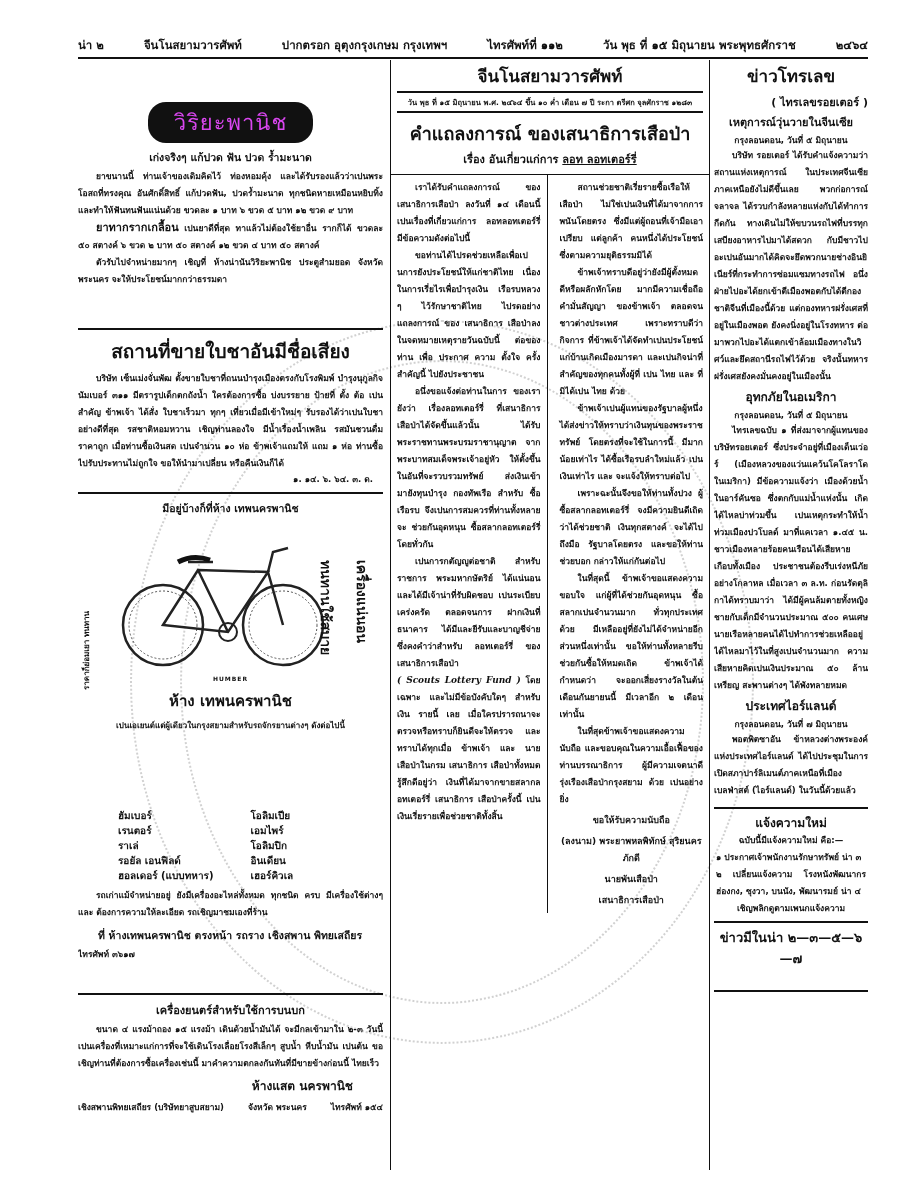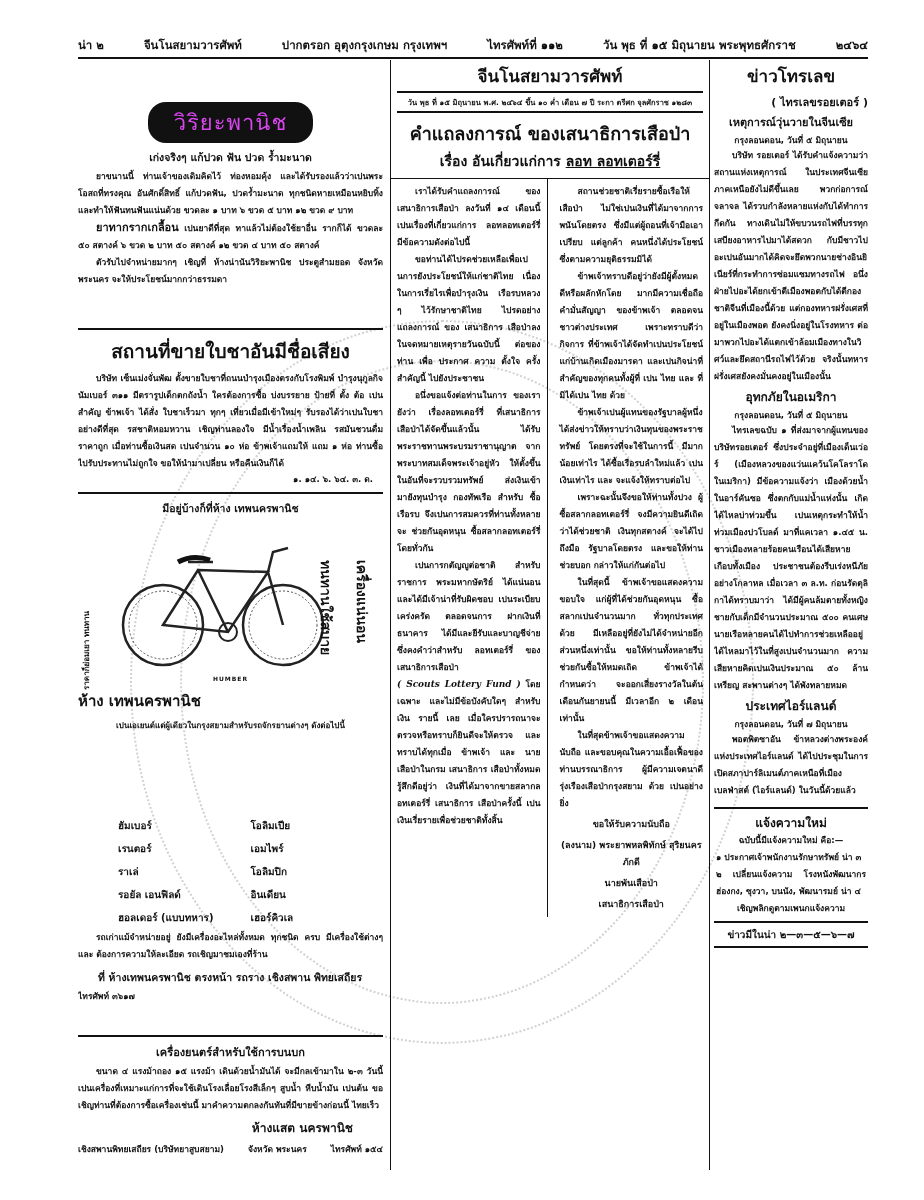--- a/index.html
+++ b/index.html
@@ -30,43 +30,43 @@
   }
   .ad-sub { font-size:10.5px; font-weight:bold; margin:6px 0 2px; }
   .sec-title { font-size:17px; font-weight:bold; text-align:center; margin:4px 0; }
   .sec-title.big { font-size:19px; }
   .ref-code { text-align:right; font-size:8.5px; font-weight:bold; padding-right:10px; }
   .bike-ad { position:relative; height:300px; }
   .bike-svg { position:absolute; left:40px; top:40px; width:210px; height:130px; }
   .vert-left { position:absolute; left:4px; top:80px; writing-mode:vertical-rl; transform:rotate(180deg); font-size:8px; font-weight:bold; line-height:10px; height:110px; }
   .vert-right { position:absolute; right:10px; top:60px; display:flex; gap:14px; }
   .vert-right span { writing-mode:vertical-rl; font-size:14px; font-weight:bold; }
-  .brand-list { display:grid; grid-template-columns:1fr 1fr; font-size:10px; font-weight:bold; row-gap:8px; padding-left:40px; margin-top:18px; }
-  .shop-name { font-size:15px; font-weight:bold; margin:4px 0; }
+  .brand-list { display:grid; grid-template-columns:1fr 1fr; font-size:10px; font-weight:bold; padding-left:40px; margin-top:8px; }
+  .shop-name { font-size:15px; font-weight:bold; text-align:center; margin:4px 0; }
 
   
   .paper-title { font-size:17px; font-weight:bold; text-align:center; margin:2px 0; }
   .dateline { font-size:7.5px; font-weight:bold; text-align:center; border-top:2px solid #111; border-bottom:2px solid #111; padding:3px 0; }
   .headline { font-size:18px; font-weight:bold; text-align:center; margin:6px 0 2px; }
-  .subhead { font-size:14px; font-weight:bold; text-align:center; margin:2px 0 6px; }
+  .subhead { font-size:11px; font-weight:bold; text-align:center; margin:2px 0 6px; }
   .subhead u { text-decoration:underline; }
   .two-col { display:flex; gap:6px; border-top:1.5px solid #111; }
   .two-col > div { flex:1; padding:4px 6px; }
   .two-col > div:first-child { border-right:1.5px solid #111; }
   .english { font-family:"DejaVu Serif", serif; font-style:italic; font-weight:bold; font-size:9px; }
   .signoff { text-align:center; font-size:9px; font-weight:bold; margin-top:4px; }
 
   
   .news-title { font-size:17px; font-weight:bold; text-align:center; margin:2px 0 4px; }
   .news-src { font-size:11px; font-weight:bold; text-align:right; }
   .news-head { font-size:11px; font-weight:bold; text-align:center; margin:2px 0; }
   .dl { font-size:8.5px; font-weight:bold; text-align:center; }
   .notice-box { border-top:2px solid #111; border-bottom:2px solid #111; padding:4px 2px; margin-top:8px; }
   .notice-title { font-size:12px; font-weight:bold; text-align:center; }
-  .footer-line { font-size:10px; font-weight:bold; text-align:center; margin-top:4px; border-bottom:2px solid #111; padding-bottom:4px; }
+  .footer-line { font-size:13px; font-weight:bold; text-align:center; margin-top:4px; border-bottom:2px solid #111; padding-bottom:21px; }
 
   .speckle {
     position:absolute; left:130px; top:320px; width:620px; height:720px; border-radius:50%;
     border:2px dotted rgba(0,0,0,0.18); pointer-events:none;
   }
   .speckle2 { left:180px; top:360px; width:520px; height:640px; }
 </style>
 </head>
 <body>
 

